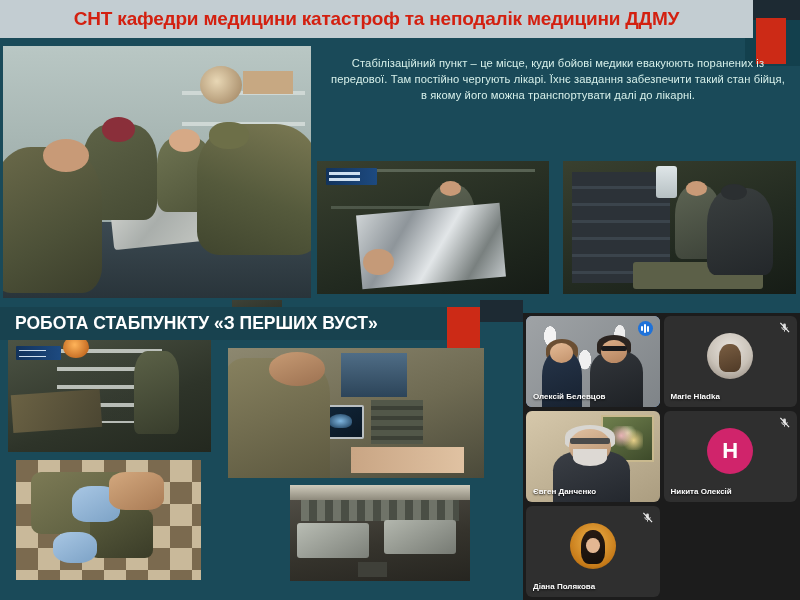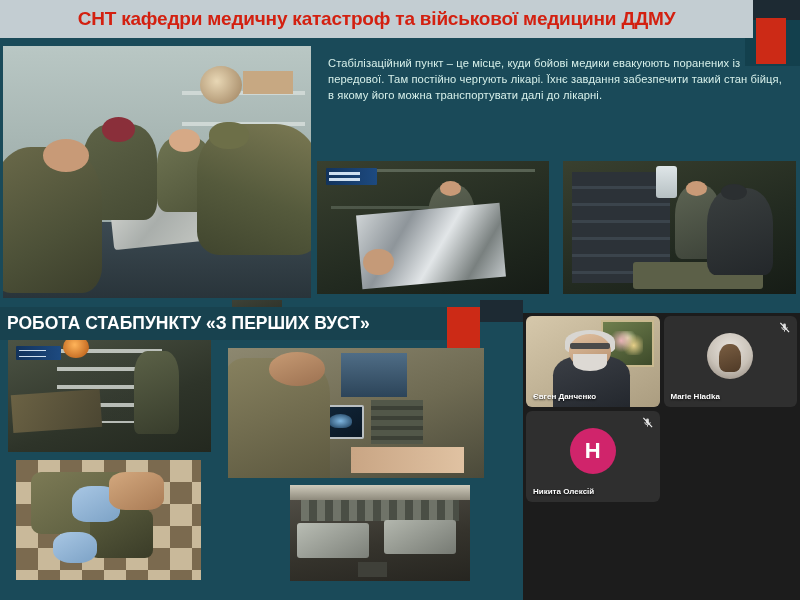--- a/index.html
+++ b/index.html
@@ -56,21 +56,21 @@
            background:linear-gradient(200deg,#7c7a54,#555a3c 55%,#40452e); }
   .pm-p4h { position:absolute; left:67%; top:30%; width:13%; height:11%; border-radius:45%; background:#6d6f48; }
   .pm-patient { position:absolute; left:35%; top:55%; width:33%; height:24%;
                 background:linear-gradient(135deg,#d9dbd6,#a9aeab 50%,#c6c9c4);
                 transform:rotate(-6deg); border-radius:4px; }
   .pm-pface { position:absolute; left:44%; top:49%; width:9%; height:10%; border-radius:50%; background:#d2a584; }
 
   
   .text-panel {
     position:absolute; left:318px; top:46px; width:478px; height:106px;
-    color:#d7f0ea; padding:10px 8px 0 10px;
+    color:#d7f0ea; padding:10px 8px 0 10px;text-align:center;
   }
   .text-panel p {
     font-size:11.2px; line-height:1.42; margin-bottom:9px;
     font-family:"Liberation Sans", sans-serif; letter-spacing:0.1px;
   }
 
   
   .photo-mid-l {
     position:absolute; left:317px; top:161px; width:232px; height:133px; overflow:hidden;
     background:#2a2f28;
@@ -100,21 +100,21 @@
               background:linear-gradient(90deg,#12335c,#1d4a80); border-radius:1px; }
   .news-tag::after { content:""; position:absolute; left:6%; top:28%; width:60%; height:12%;
                      background:#cfe0f0; box-shadow:0 6px 0 #cfe0f0; }
 
   
   .banner {
     position:absolute; left:0; top:307px; width:447px; height:33px; background:#18424f;
     display:flex; align-items:center;
   }
   .banner-text {
-    color:#ffffff; font-size:17.5px; font-weight:bold; padding-left:7px;
+    color:#ffffff; font-size:17.5px; font-weight:bold; padding-left:15px;
     white-space:nowrap; font-family:"Liberation Sans", sans-serif;
   }
   .banner-accent { position:absolute; left:447px; top:307px; width:33px; height:44px; background:#cc2a16; }
   .banner-dark { position:absolute; left:480px; top:300px; width:43px; height:22px; background:#1d2a33; }
 
   
   .ph-a { position:absolute; left:8px; top:340px; width:203px; height:112px; overflow:hidden; background:#2b3026; }
   .ph-b { position:absolute; left:16px; top:460px; width:185px; height:120px; overflow:hidden; background:#6a6a52; }
   .ph-c { position:absolute; left:228px; top:348px; width:256px; height:130px; overflow:hidden; background:#4e4f42; }
   .ph-d { position:absolute; left:290px; top:485px; width:180px; height:96px; overflow:hidden; background:#2a2b26; }
@@ -264,21 +264,21 @@
   .av-krist::before{ content:""; position:absolute; left:36%; top:34%; width:28%; height:32%;
               border-radius:50%; background:#f0cdb0; z-index:2; }
 </style>
 </head>
 <body>
 
 <div class="slide">
 
   <div class="title-accent-bg"></div>
   <div class="title-bar">
-    <div class="title-text">СНТ кафедри медичну катастроф та військової медицини ДДМУ</div>
+    <div class="title-text">СНТ кафедри медицини катастроф та неподалік медицини ДДМУ</div>
   </div>
   <div class="title-dark-right"></div>
   <div class="title-accent"></div>
 
   <div class="photo-main">
     <div class="pm-wall"></div>
     <div class="pm-shelf"></div>
     <div class="pm-shelf2"></div>
     <div class="pm-box"></div>
     <div class="pm-circ"></div>
@@ -364,54 +364,80 @@
     <div class="d-ceil"></div>
     <div class="d-rack"></div>
     <div class="d-bed1"></div>
     <div class="d-bed2"></div>
     <div class="d-box"></div>
   </div>
 
   <div class="vc-panel">
     <div class="vc-grid">
 
+      <div class="vc-tile active">
+        <div class="t1-bg"></div>
+        <div class="t1-w1hr"></div>
+        <div class="t1-w1"></div>
+        <div class="t1-w1h"></div>
+        <div class="t1-m1hr"></div>
+        <div class="t1-m1"></div>
+        <div class="t1-m1h"></div>
+        <div class="t1-glass"></div>
+        <div class="speak-ind">
+          <i></i>
+            <i></i>
+            <i></i>
+        </div>
+        <div class="vc-name">Олексій Белевцов</div>
+      </div>
+
+      <div class="vc-tile">
+        <div class="vc-avatar av-marie"></div>
+        <svg class="mic-off" viewBox="0 0 24 24">
+          <path d="M12 3a3 3 0 0 1 3 3v6a3 3 0 0 1-6 0V6a3 3 0 0 1 3-3z" fill="#e8e8e8"></path>
+          <path d="M18 11a6 6 0 0 1-12 0" stroke="#e8e8e8" stroke-width="2" fill="none"></path>
+          <path d="M12 17v4" stroke="#e8e8e8" stroke-width="2"></path>
+          <path d="M3 2l19 20" stroke="#ffffff" stroke-width="2.6"></path>
+        </svg>
+        <div class="vc-name">Marie Hladka</div>
+      </div>
 
       <div class="vc-tile">
         <div class="t2-wall"></div>
         <div class="t2-pic"></div>
         <div class="t2-m"></div>
         <div class="t2-hair"></div>
         <div class="t2-mh"></div>
         <div class="t2-beard"></div>
         <div class="t2-gl"></div>
         <div class="vc-name">Євген Данченко</div>
-      </div>
-
-      <div class="vc-tile">
-        <div class="vc-avatar av-marie"></div>
-        <svg class="mic-off" viewBox="0 0 24 24">
-          <path d="M12 3a3 3 0 0 1 3 3v6a3 3 0 0 1-6 0V6a3 3 0 0 1 3-3z" fill="#e8e8e8"></path>
-          <path d="M18 11a6 6 0 0 1-12 0" stroke="#e8e8e8" stroke-width="2" fill="none"></path>
-          <path d="M12 17v4" stroke="#e8e8e8" stroke-width="2"></path>
-          <path d="M3 2l19 20" stroke="#ffffff" stroke-width="2.6"></path>
-        </svg>
-        <div class="vc-name">Marie Hladka</div>
       </div>
 
       <div class="vc-tile">
         <div class="vc-avatar" style="background:#d0246b">
           <div class="vc-initial">Н</div>
         </div>
         <svg class="mic-off" viewBox="0 0 24 24">
           <path d="M12 3a3 3 0 0 1 3 3v6a3 3 0 0 1-6 0V6a3 3 0 0 1 3-3z" fill="#e8e8e8"></path>
           <path d="M18 11a6 6 0 0 1-12 0" stroke="#e8e8e8" stroke-width="2" fill="none"></path>
           <path d="M12 17v4" stroke="#e8e8e8" stroke-width="2"></path>
           <path d="M3 2l19 20" stroke="#ffffff" stroke-width="2.6"></path>
         </svg>
         <div class="vc-name">Никита Олексій</div>
       </div>
 
+      <div class="vc-tile">
+        <div class="vc-avatar av-diana"></div>
+        <svg class="mic-off" viewBox="0 0 24 24">
+          <path d="M12 3a3 3 0 0 1 3 3v6a3 3 0 0 1-6 0V6a3 3 0 0 1 3-3z" fill="#e8e8e8"></path>
+          <path d="M18 11a6 6 0 0 1-12 0" stroke="#e8e8e8" stroke-width="2" fill="none"></path>
+          <path d="M12 17v4" stroke="#e8e8e8" stroke-width="2"></path>
+          <path d="M3 2l19 20" stroke="#ffffff" stroke-width="2.6"></path>
+        </svg>
+        <div class="vc-name">Діана Полякова</div>
+      </div>
 
 
     </div>
   </div>
 
 </div>
 
 </body></html>

